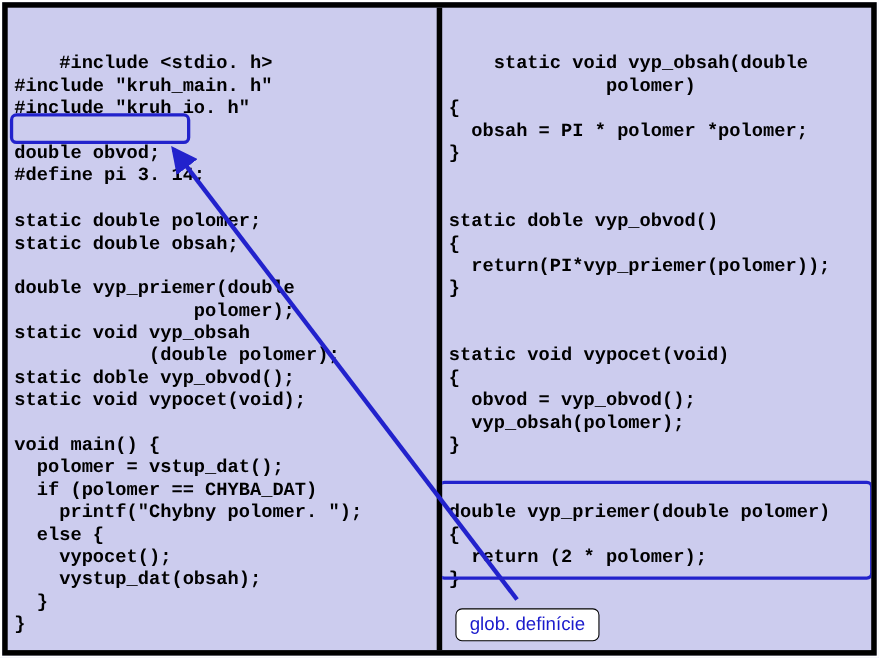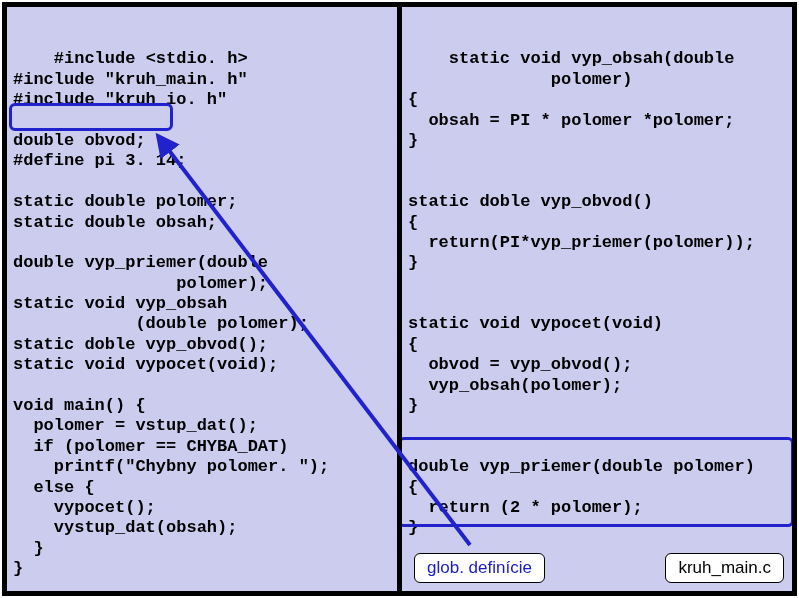--- a/index.html
+++ b/index.html
@@ -117,23 +117,20 @@
 
 
 double vyp_priemer(double polomer)
 {
   return (2 * polomer);
 }</span>
     <div class="highlight-box" style="top:430px; left:-4px; width:396px; height:90px;"></div>
     <div class="label-box label-blue" style="bottom:8px; left:12px;text-align:right;">
       <span>glob. definície</span>
     </div>
-    <div class="label-box label-black" style="bottom:8px; right:8px;">
-      <span>kruh_main.c</span>
-    </div>
   </div>
 </div>
 
 <svg class="arrow">
   <defs>
     <marker id="arrowhead" markerWidth="6" markerHeight="6" refX="5" refY="3" orient="auto">
       <path d="M0,0 L6,3 L0,6 Z" fill="#2222cc"></path>
     </marker>
   </defs>
   <line x1="470" y1="545" x2="158" y2="136" stroke="#2222cc" stroke-width="4" marker-end="url(#arrowhead)"></line>

